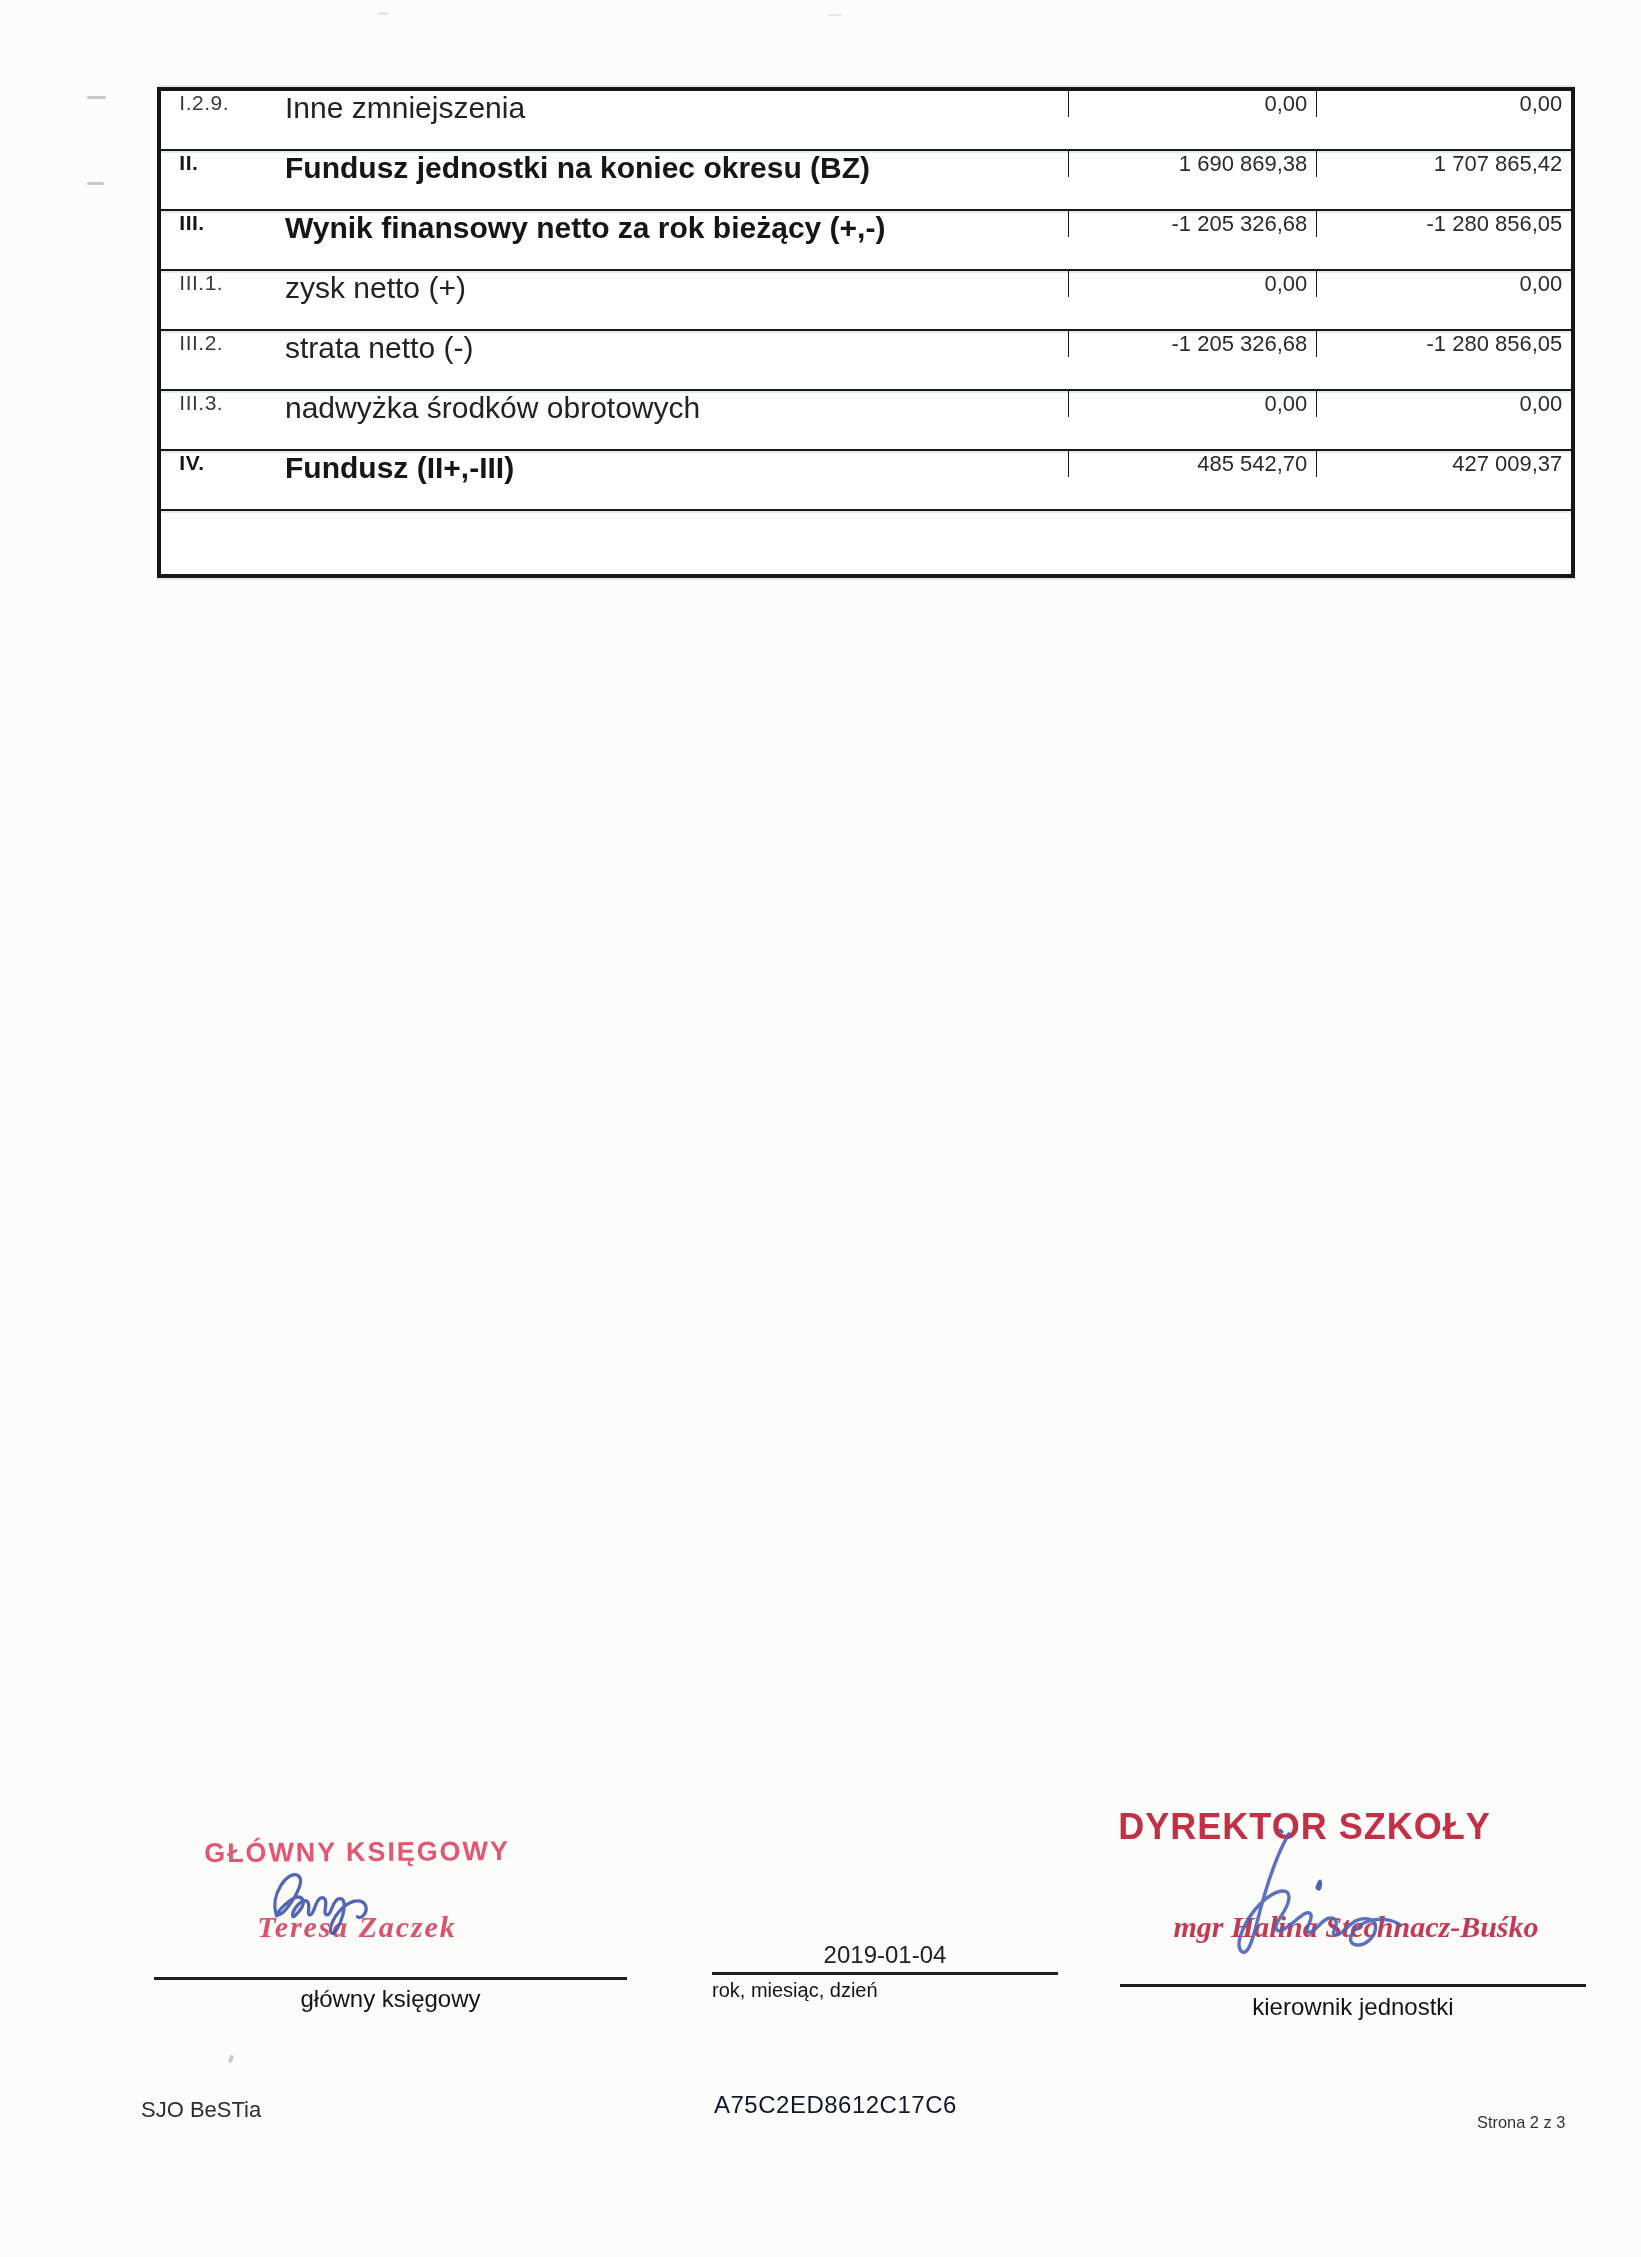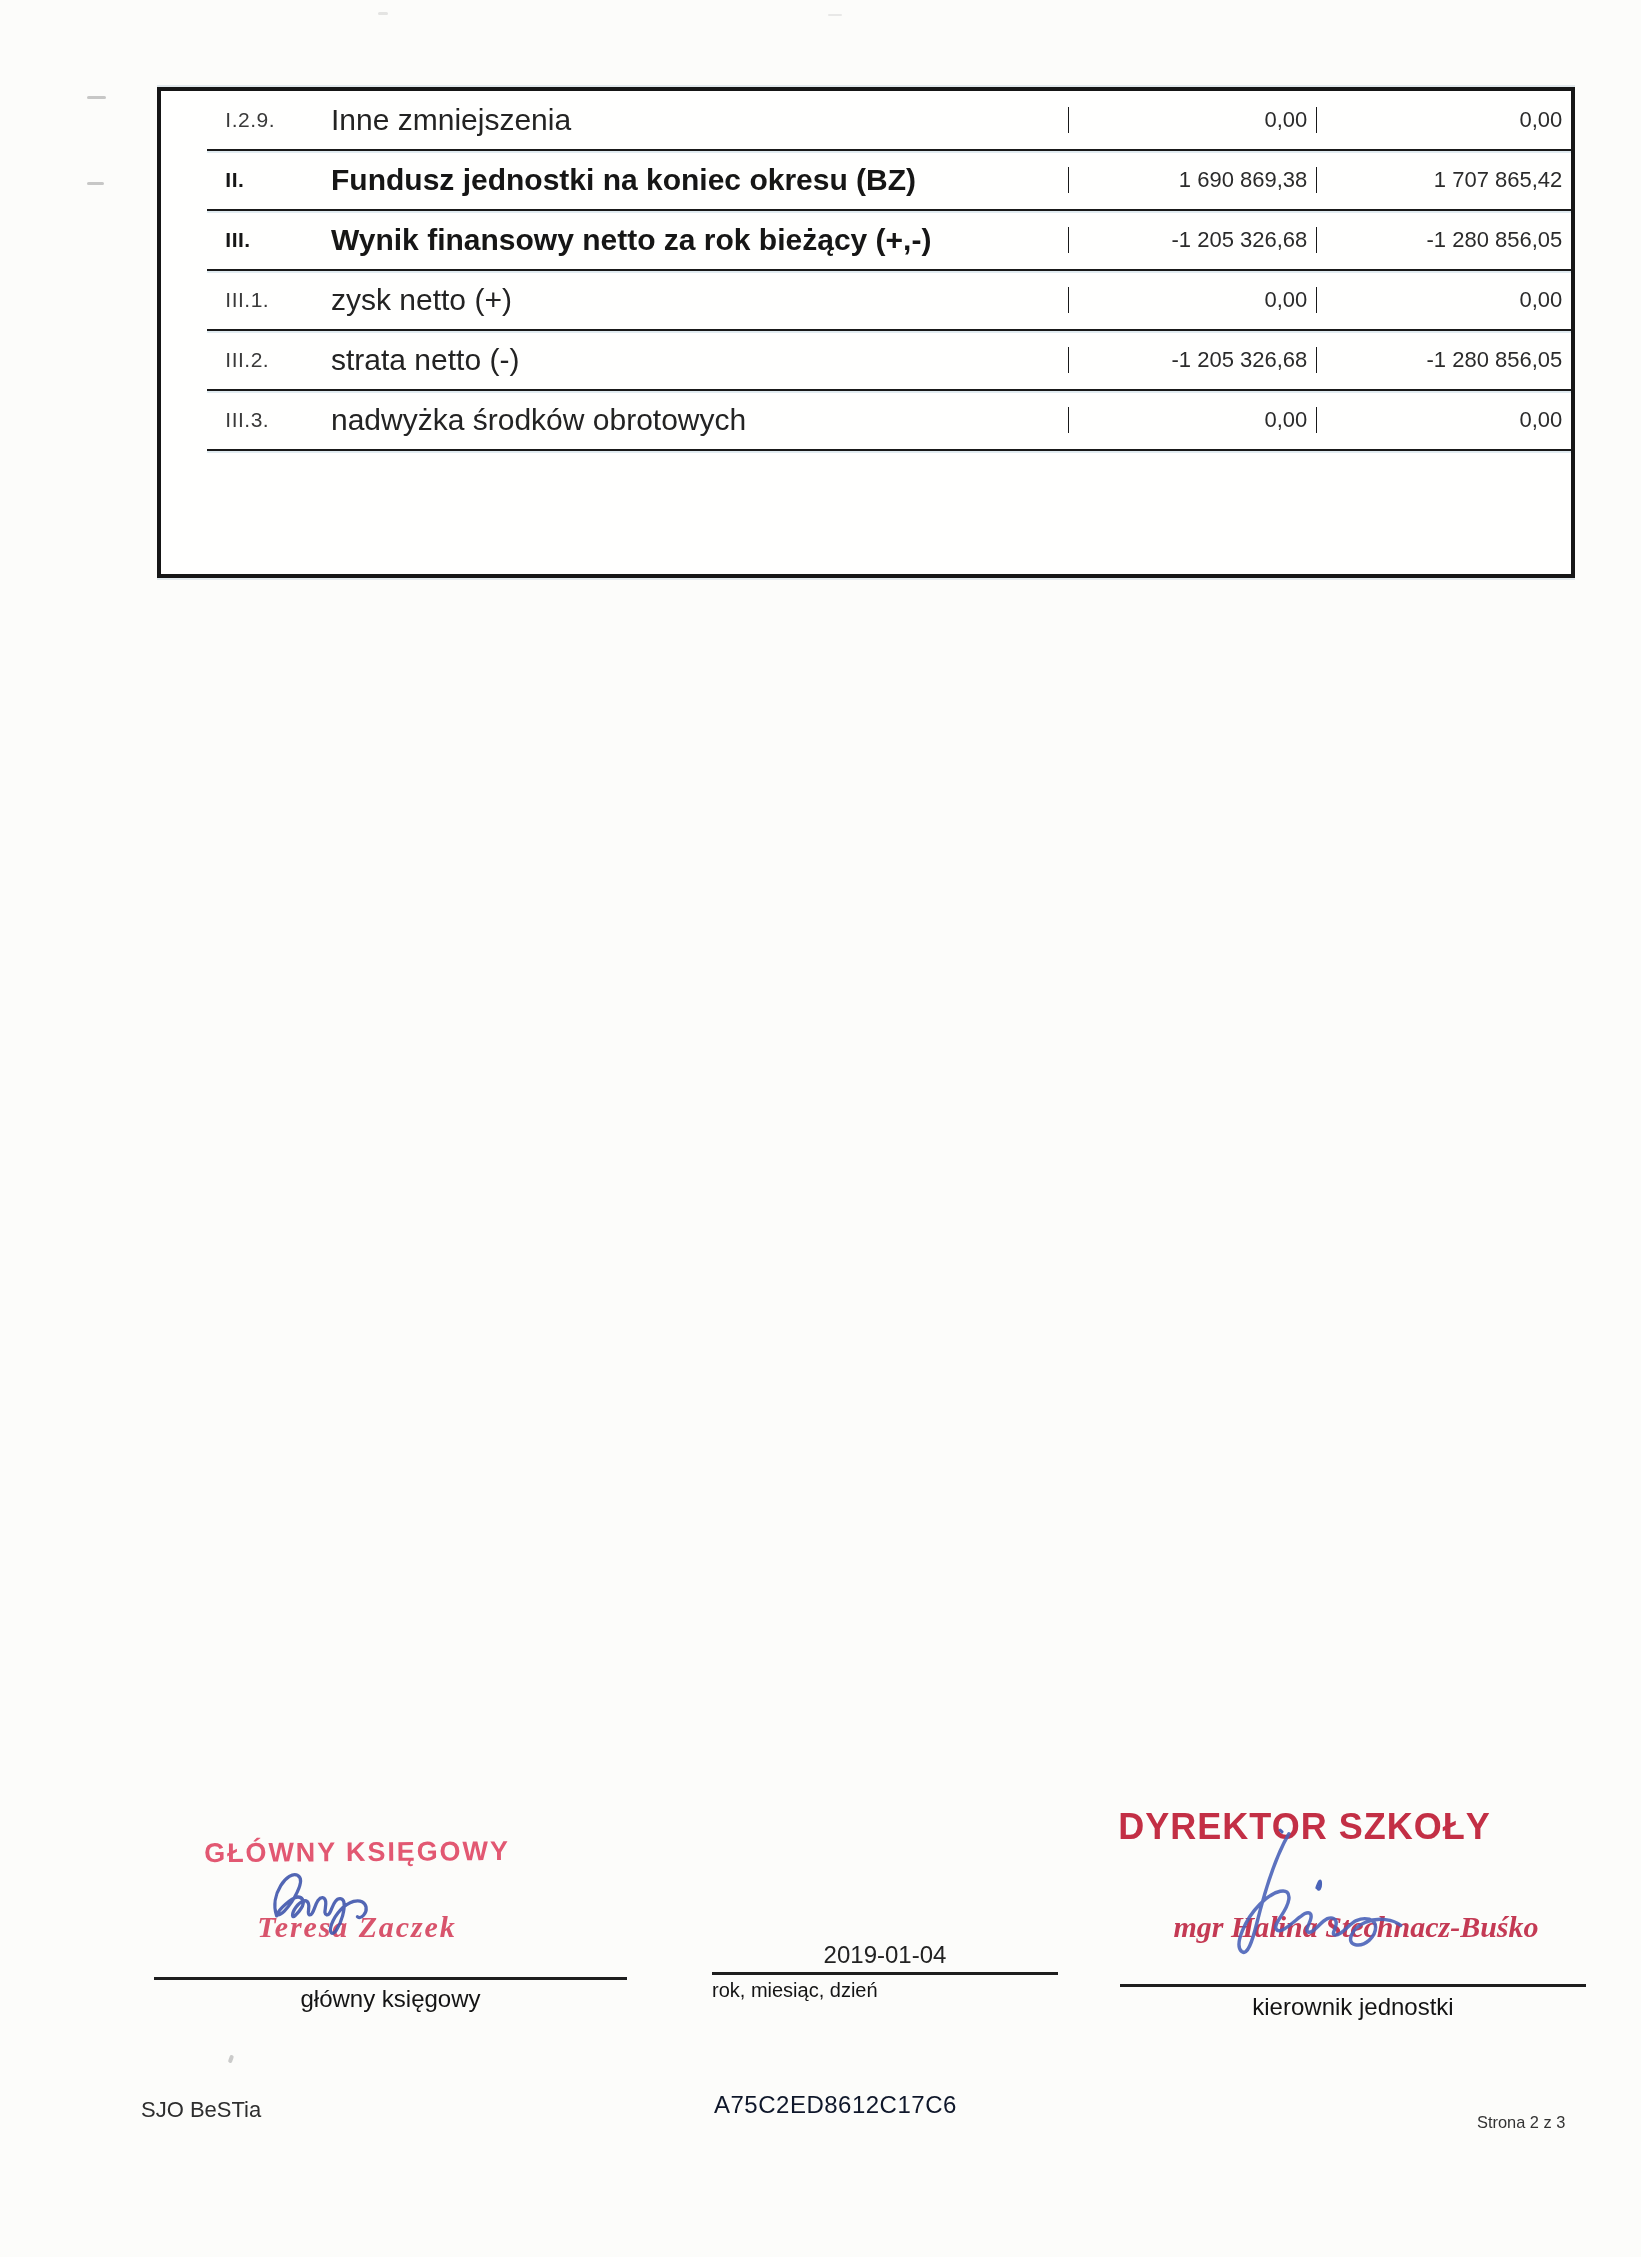--- a/index.html
+++ b/index.html
@@ -29,25 +29,24 @@
     position:absolute;
     left:157px; top:87px;
     width:1418px; height:491px;
     border:4.8px solid #161616;
     box-sizing:border-box;
     display:flex; flex-direction:column;
     background:#fffffe;
     box-shadow:0 1.9px 0 rgba(140,170,190,.25), 0 -1.9px 0 rgba(140,170,190,.25);
   }
   .t-row {
-    display:flex; align-items:center;
+    display:flex; align-items:flex-start;
     height:58px;
     border-bottom:2.9px solid #191919;
     box-shadow:0 1.9px 0 rgba(150,185,210,.30);
-    margin-left:46px;
   }
   .t-row:last-child { border-bottom:none; flex:1; box-shadow:none; }
   .c-code {
     width:124px; box-sizing:border-box;
     padding-left:18.3px;
     display:flex; align-items:center;
     font-size:21px; color:#3a3a3a;
     letter-spacing:0.5px;
   }
   .c-desc {
@@ -157,20 +156,26 @@
     <div class="c-code">III.2.</div>
     <div class="c-desc">strata netto (-)</div>
     <div class="c-val1">-1 205 326,68</div>
     <div class="c-val2">-1 280 856,05</div>
   </div>
       <div class="t-row">
     <div class="c-code">III.3.</div>
     <div class="c-desc">nadwyżka środków obrotowych</div>
     <div class="c-val1">0,00</div>
     <div class="c-val2">0,00</div>
+  </div>
+      <div class="t-row bold">
+    <div class="c-code">IV.</div>
+    <div class="c-desc">Fundusz (II+,-III)</div>
+    <div class="c-val1">485 542,70</div>
+    <div class="c-val2">427 009,37</div>
   </div>
       <div class="t-row">
     <div class="c-code"></div>
     <div class="c-desc"></div>
     <div class="c-val1"></div>
     <div class="c-val2"></div>
   </div>
     </div>
 
   <div class="stamp-title-left">GŁÓWNY KSIĘGOWY</div>

